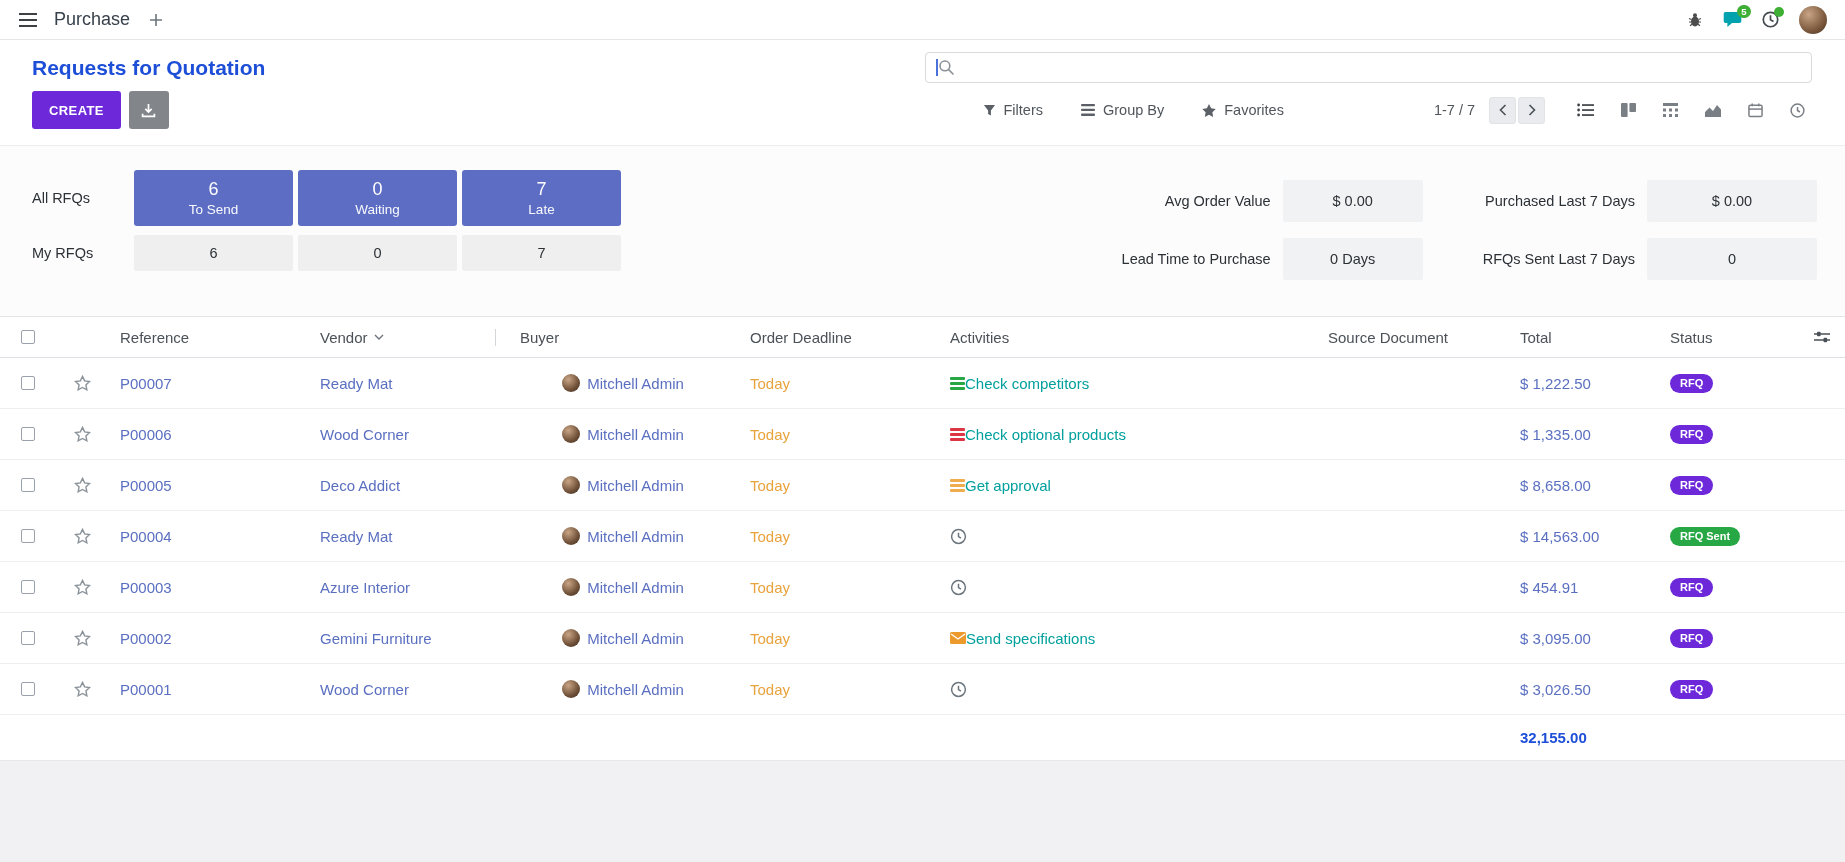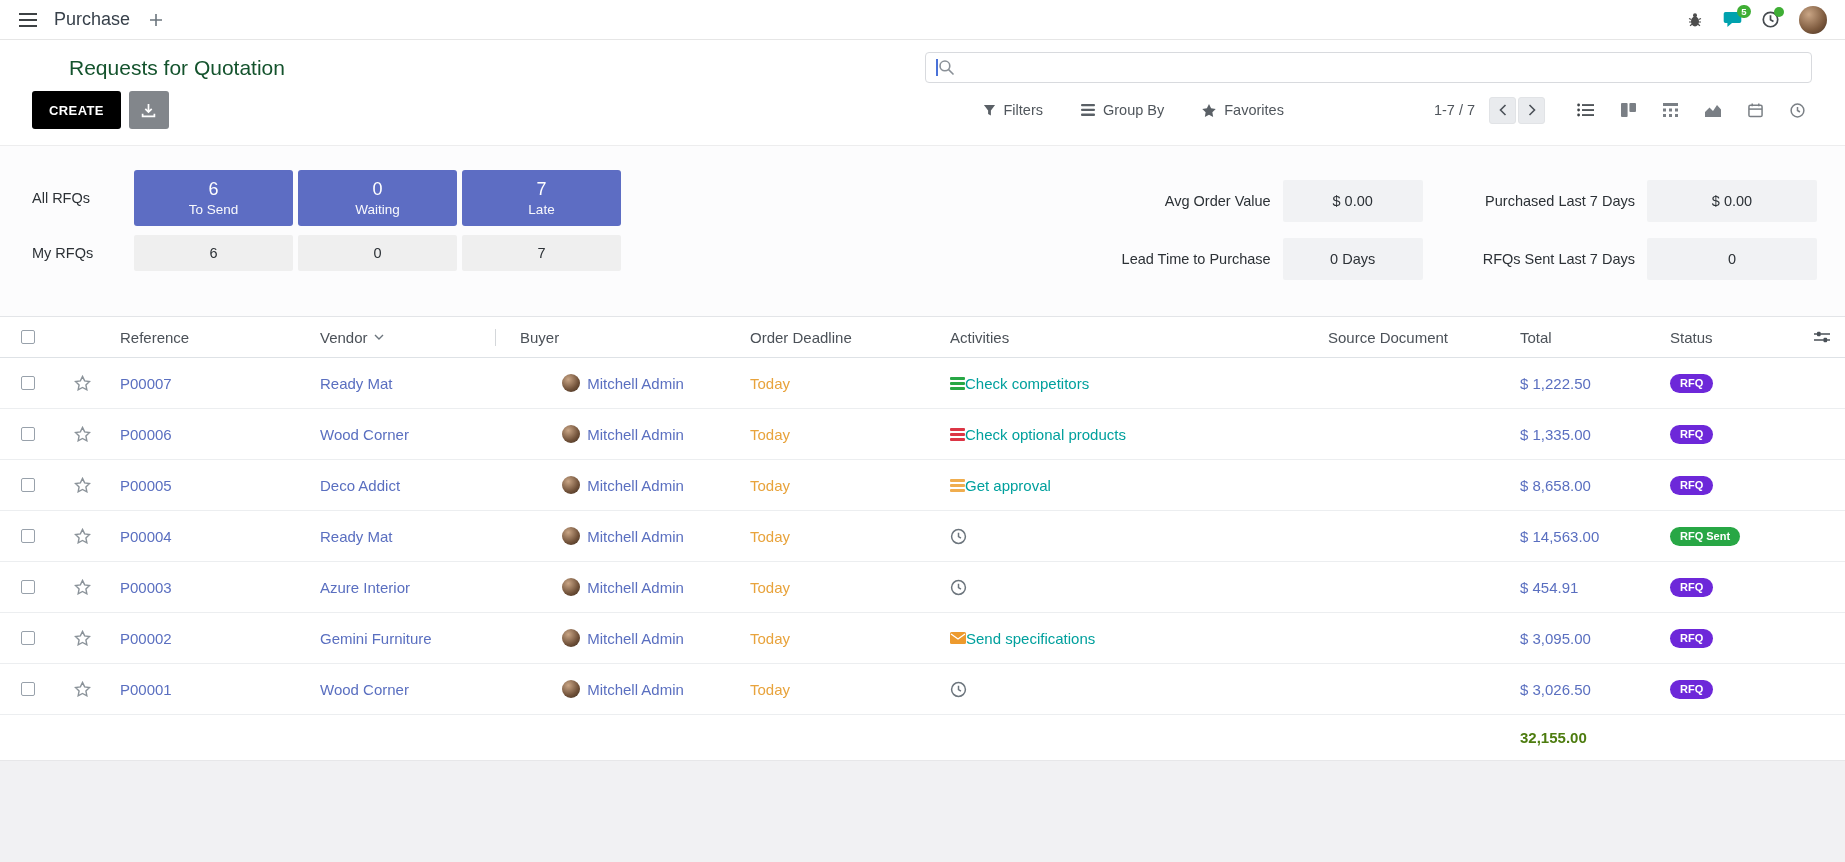--- a/index.html
+++ b/index.html
@@ -19,32 +19,32 @@
   .topbar .right{ margin-left:auto; display:flex; align-items:center; gap:20px; }
   .tb-ico{ position:relative; display:flex; cursor:pointer; }
   .tb-badge{ position:absolute; top:-6px; right:-9px; background:#3fae35; color:#fff;
     font-size:9.5px; font-weight:bold; border-radius:8px; padding:1px 4.5px; line-height:11px; }
   .tb-dot{ position:absolute; top:-4px; right:-5px; width:10px; height:10px; border-radius:50%; background:#3fae35; }
   .avatar{ width:28px; height:28px; border-radius:50%;
     background: radial-gradient(circle at 35% 30%, #c9a585, #7d5a3e 60%, #453122); cursor:pointer; }
   
   .control-panel{ background:#fff; padding:12px 0 16px 32px; border-bottom:1px solid #ededee; }
   .cp-row1{ display:flex; align-items:center; }
-  .page-title{ font-size:21px; font-weight:400; color:#14532d;margin-left:37px; }
+  .page-title{ font-size:21px; font-weight:700; color:#1d4ed8; }
   .searchbox{ margin-left:auto; margin-right:33px; width:887px; height:31px;
     border:1px solid #d8dade; border-radius:4px; background:#fff;
     display:flex; align-items:center; padding:0 8px; }
   .searchbox .caret{ width:1.5px; height:17px; background:#4a72d8; margin-left:2px; }
   .searchbox input{ flex:1; border:none; outline:none; font-size:14.5px; padding-left:6px;
     font-family:"Liberation Sans", sans-serif; color:#212529; }
   .searchbox input::placeholder{ color:#bcc1c7; }
   .cp-row2{ display:flex; align-items:center; margin-top:8px; padding-right:40px; }
   .btn{ border:none; border-radius:3px; height:38px; cursor:pointer;
     font-family:"Liberation Sans", sans-serif; }
-  .btn-primary{ background:#000000; color:#fff; font-size:13px; font-weight:bold;
+  .btn-primary{ background:#6d28d9; color:#fff; font-size:13px; font-weight:bold;
     letter-spacing:.4px; padding:0 17px; }
   .btn-export{ background:#82868b; width:40px; margin-left:8px;
     display:inline-flex; align-items:center; justify-content:center; }
   .search-opts{ margin-left:auto; display:flex; align-items:center; gap:38px; }
   .opt{ display:flex; align-items:center; gap:8px; color:#50565c; font-size:14.5px; cursor:pointer; }
   .pager{ margin-left:150px; display:flex; align-items:center; gap:14px; }
   .pager-text{ font-size:14.5px; color:#50565c; cursor:pointer; }
   .pg{ width:27px; height:27px; background:#e9ebee; border:1px solid #e1e3e6; border-radius:3px;
     display:inline-flex; align-items:center; justify-content:center; cursor:pointer; }
   .pg + .pg{ margin-left:2px; }
@@ -96,21 +96,21 @@
   .act-ico .bars i{ display:block; width:15px; height:3px; border-radius:1px; background:#999; }
   .act-ico[data-type="tasks-green"] .bars i{ background:#28a745; }
   .act-ico[data-type="tasks-red"] .bars i{ background:#dc3545; }
   .act-ico[data-type="tasks-yellow"] .bars i{ background:#f0ad4e; }
   .act-ico .i-clock,.act-ico .i-mail{ display:none; }
   .act-ico[data-type="clock"] .i-clock{ display:block; }
   .act-ico[data-type="mail"] .i-mail{ display:block; }
   .badge{ display:inline-block; background:#6d28d9; color:#fff; font-size:11px; font-weight:bold;
     padding:4px 10px; border-radius:11px; line-height:1; }
   .badge[data-state="sent"]{ background:#28a745; }
-  .foot-total{ font-weight:bold; color:#4d7c0f; font-size:15px; }
+  .foot-total{ font-weight:bold; color:#1d4ed8; font-size:15px; }
   .bottom-fill{ flex:1; background:#f1f1f3; border-top:1px solid #e7e7e9; }
 </style>
 </head>
 <body>
 
 <header class="topbar">
   <div class="left">
     <span class="hamburger">
       <svg width="20" height="16" viewBox="0 0 20 16">
           <path d="M1 2h18M1 8h18M1 14h18" stroke="#3d4144" stroke-width="2"></path>

